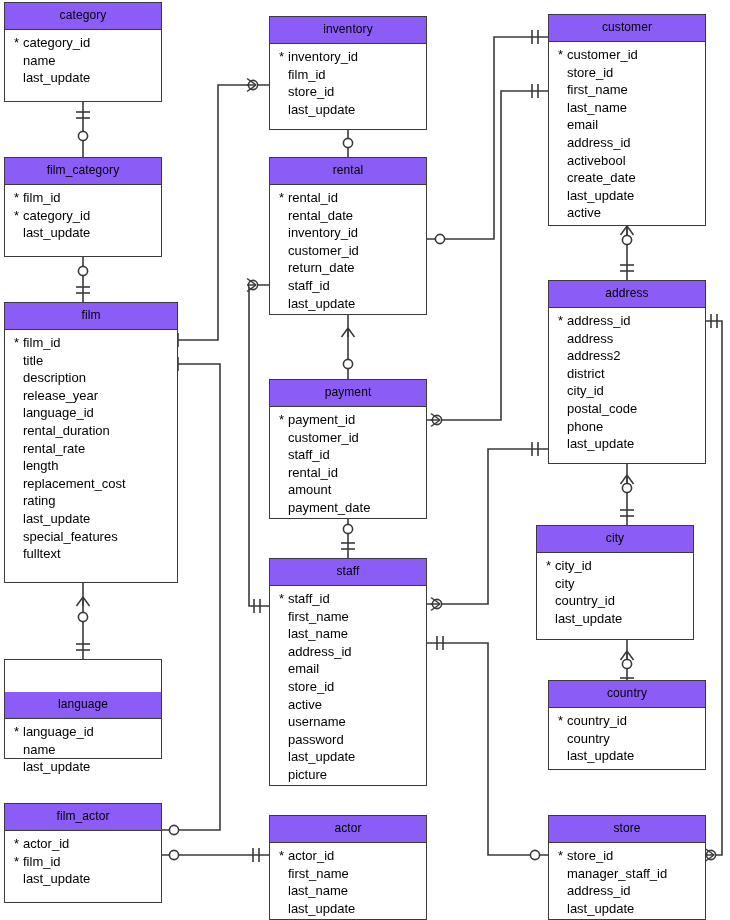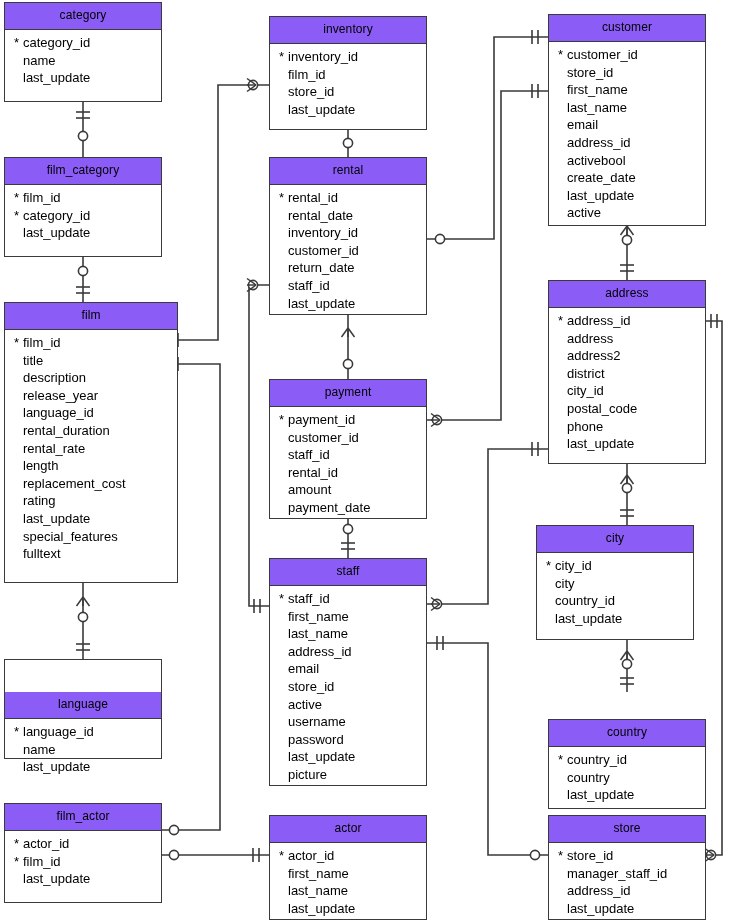--- a/index.html
+++ b/index.html
@@ -428,21 +428,21 @@
     </div>
     <div class="entity" style="left: 536px; top: 525px; width: 158px; height: 115px; border-color: rgb(58, 58, 58);">
       <div class="entity-title" style="border-bottom-color: rgb(58, 58, 58);">city</div>
       <div class="entity-attrs">
         <div class="attr"><span class="pk">*</span><span class="nm">city_id</span></div>
         <div class="attr nokey"><span class="nm">city</span></div>
         <div class="attr nokey"><span class="nm">country_id</span></div>
         <div class="attr nokey"><span class="nm">last_update</span></div>
       </div>
     </div>
-    <div class="entity" style="left: 548px; top: 719px; width: 158px; height: 90px; border-color: rgb(58, 58, 58);">
+    <div class="entity" style="left: 548px; top: 680px; width: 158px; height: 90px; border-color: rgb(58, 58, 58);">
       <div class="entity-title" style="border-bottom-color: rgb(58, 58, 58);">country</div>
       <div class="entity-attrs">
         <div class="attr"><span class="pk">*</span><span class="nm">country_id</span></div>
         <div class="attr nokey"><span class="nm">country</span></div>
         <div class="attr nokey"><span class="nm">last_update</span></div>
       </div>
     </div>
     <div class="entity" style="left: 548px; top: 815px; width: 158px; height: 105px; border-color: rgb(58, 58, 58);">
       <div class="entity-title" style="border-bottom-color: rgb(58, 58, 58);">store</div>
       <div class="entity-attrs">

